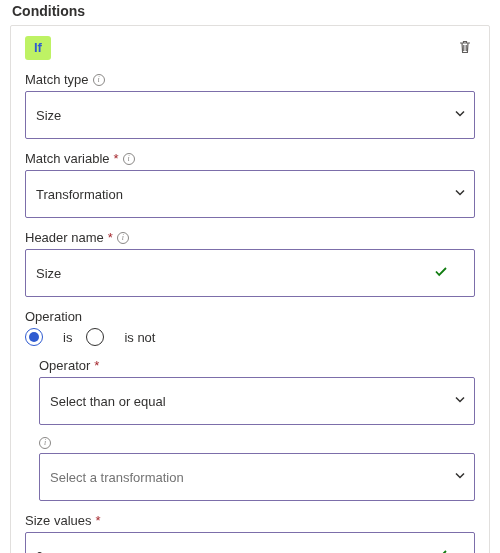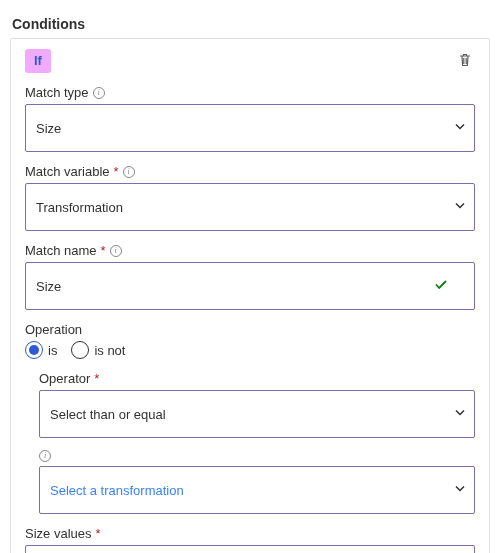--- a/index.html
+++ b/index.html
@@ -6,37 +6,37 @@
   body {
     font-family: "Segoe UI", -apple-system, sans-serif;
     font-size: 13px;
     color: #323130;
     background: #fff;
     width: 500px;
   }
   .title {
     font-weight: 600;
     font-size: 14px;
-    padding: 16px 12px 6px 12px;
+    padding: 3px 12px 6px 12px;
   }
   .card {
     border: 1px solid #e1dfdd;
     border-radius: 2px;
     margin: 0 10px 10px 10px;
     padding: 10px 14px 18px 14px;
   }
   .card-header {
     display: flex;
     align-items: center;
     justify-content: space-between;
     margin-bottom: 8px;
   }
   .chip {
     display: inline-block;
-    background: #f0abfc;
+    background: #bef264;
     color: #2f5bd0;
     font-weight: 600;
     padding: 4px 9px 5px 9px;
     border-radius: 3px;
     font-size: 13px;
   }
   .trash-btn {
     background: none;
     border: none;
     cursor: pointer;
@@ -75,21 +75,21 @@
     border: 1px solid #7c6eaa;
     border-radius: 2px;
     height: 48px;
     display: flex;
     align-items: center;
     padding: 0 30px 0 10px;
     cursor: pointer;
     background: #fff;
     font-size: 13px;
   }
-  .select.placeholder { color: #3b82f6; }
+  .select.placeholder { color: #737373; }
   .chev {
     position: absolute;
     right: 8px;
     top: 50%;
     transform: translateY(-50%);
     pointer-events: none;
   }
   .chev svg { width: 12px; height: 12px; stroke: #323130; fill: none; stroke-width: 1.5; }
   .check {
     position: absolute;
@@ -101,21 +101,21 @@
   .check svg { width: 14px; height: 14px; stroke: #107c10; fill: none; stroke-width: 1.8; }
   .radio-row {
     display: flex;
     align-items: center;
     gap: 14px;
     margin-top: 4px;
   }
   .radio-opt {
     display: flex;
     align-items: center;
-    gap: 5px;
+    gap: 20px;
     cursor: pointer;
   }
   .radio-outer {
     width: 18px; height: 18px;
     border: 1px solid #323130;
     border-radius: 50%;
     display: flex;
     align-items: center;
     justify-content: center;
   }
@@ -166,21 +166,21 @@
     <div class="select">
       <span>Transformation</span>
       <span class="chev"><svg viewBox="0 0 12 12">
             <path d="M2 4l4 4 4-4"></path>
           </svg></span>
     </div>
   </div>
 
   <div class="field">
     <div class="label-row">
-      <span>Match name</span>
+      <span>Header name</span>
       <span class="req">*</span>
       <span class="info-icon">i</span>
     </div>
     <div class="select">
       <span>Size</span>
       <span class="check"><svg viewBox="0 0 14 14">
             <path d="M2 7l3.2 3.5L12 3.5"></path>
           </svg></span>
     </div>
   </div>

